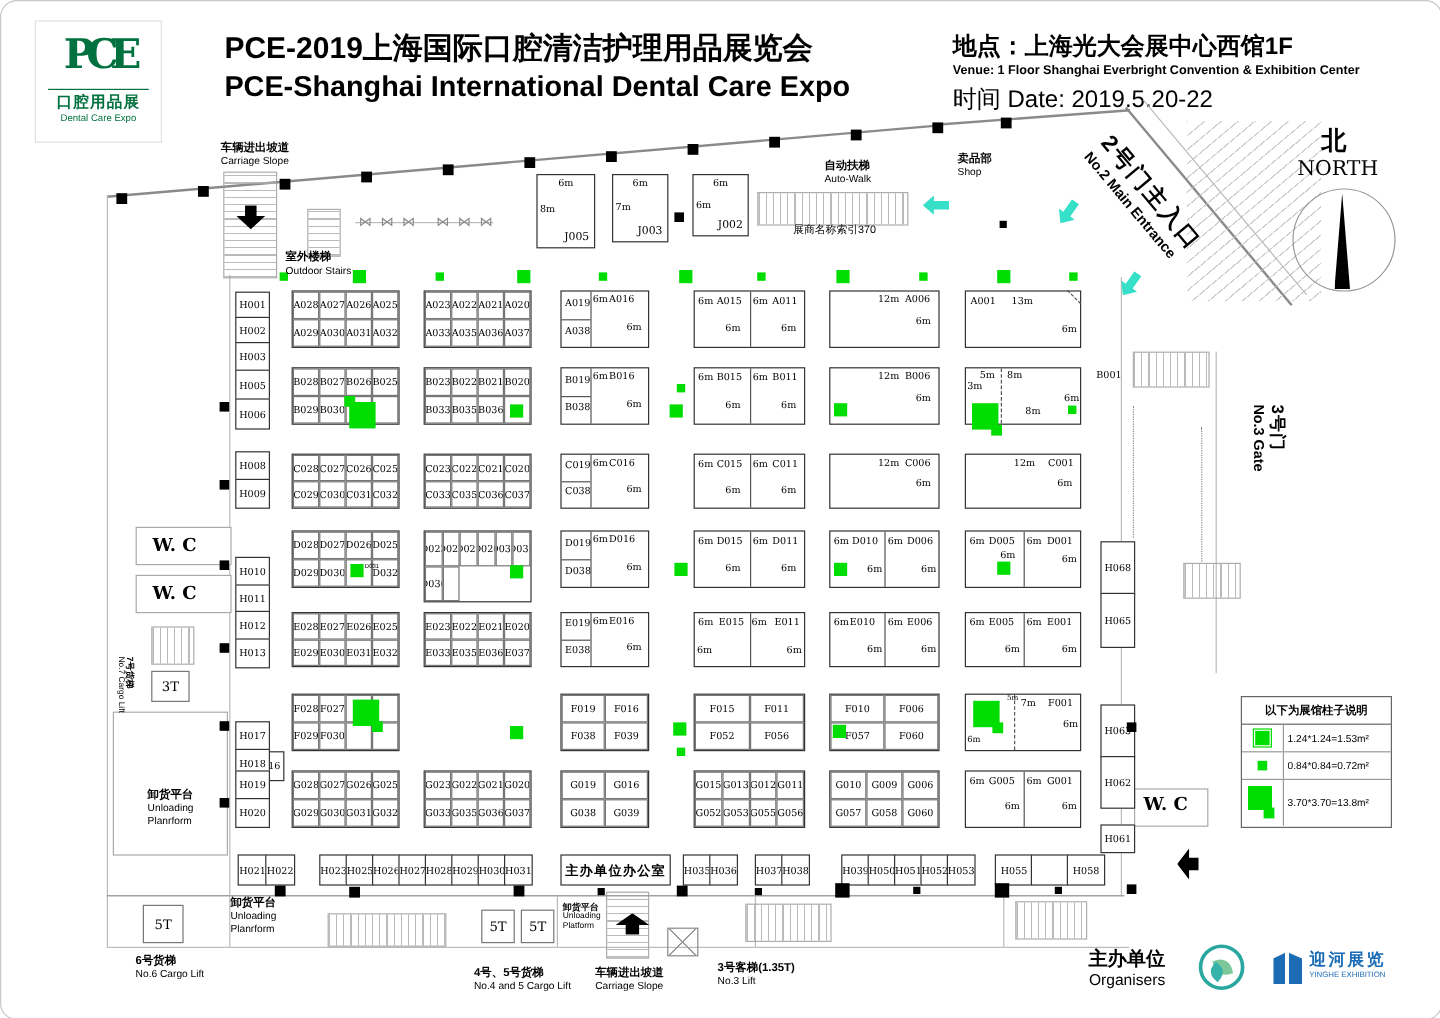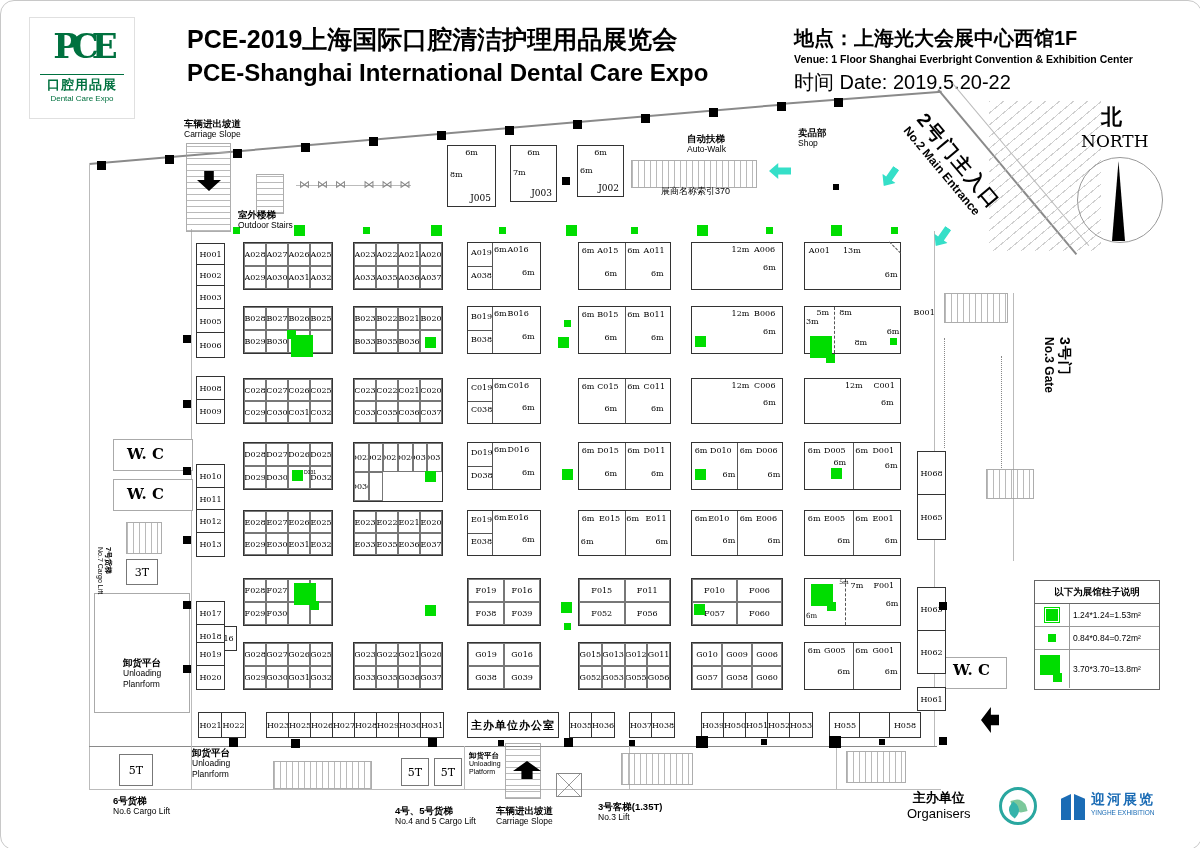--- a/index.html
+++ b/index.html
@@ -56,21 +56,21 @@
   
   .lbl{position:absolute;line-height:1.2;white-space:nowrap;}
   .lbl .cn{display:block;font-size:9.5px;font-weight:bold;}
   .lbl .en{display:block;font-size:8.5px;}
   .lbl.wrap{width:58px;white-space:normal;}
   .lbl.wc{font-family:"DejaVu Serif",serif;font-size:15px;font-weight:bold;}
   .lbl.tiny .cn{font-size:7.5px;}
   .lbl.tiny .en{font-size:7px;}
   .lbl.micro{font-size:5px;}
   .lbl.org{text-align:right;}
-  .lbl.org .cn{font-size:13px;text-align:center;}
+  .lbl.org .cn{font-size:16px;}
   .lbl.org .en{font-size:13px;font-weight:normal;}
   .lbl.entrance .cn{font-size:19px;letter-spacing:2px;}
   .lbl.entrance .en{font-size:12px;font-weight:bold;}
   .lbl.gate .cn{font-size:14px;letter-spacing:1px;}
   .lbl.gate .en{font-size:12px;font-weight:bold;}
   .lbl.plain{font-size:9px;}
   
   #north-cn{position:absolute;left:1100px;top:102px;font-size:21px;font-weight:bold;}
   #north-en{position:absolute;left:1080px;top:130px;font-family:"DejaVu Serif",serif;font-size:17px;}
   #compass{position:absolute;left:1076px;top:156px;width:84px;height:84px;border:1px solid #999;border-radius:50%;}

